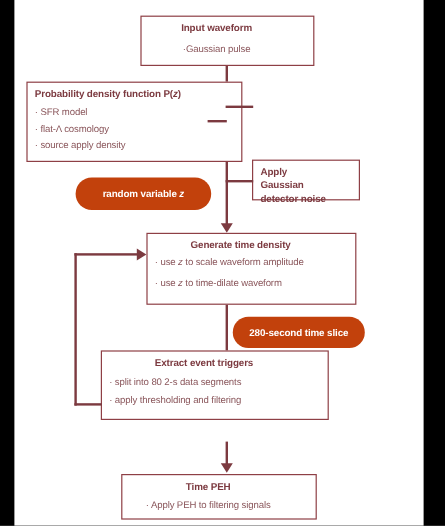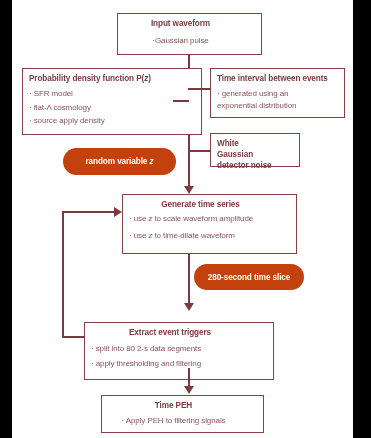--- a/index.html
+++ b/index.html
@@ -120,51 +120,47 @@
     <div class="title left">
       <span>Probability density function P(<i>z</i>)</span>
     </div>
     <div class="bullet" style="margin-top:4px;">· SFR model</div>
     <div class="bullet" style="margin-top:2px;">· flat-Λ  cosmology</div>
     <div class="bullet" style="margin-top:2px;">· source apply density</div>
   </div>
 
   <div class="hline" style="left:161px; top:100px; width:16px;"></div>
 
-  <div class="box" style="left:198px; top:68px; width:135px; height:50px;">
-    <div class="title left">Time interval between events</div>
-    <div class="bullet wrap" style="margin-top:4px;">· generated using an exponential distribution</div>
-  </div>
 
   <div class="hline" style="left:176px; top:88px; width:23px;"></div>
 
   <div class="box" style="left:198px; top:133px; width:90px; height:34px;">
-    <div class="title left" style="white-space:normal; text-align:left;">White Gaussian detector noise</div>
+    <div class="title left" style="white-space:normal; text-align:left;">Apply Gaussian detector noise</div>
   </div>
 
   <div class="hline" style="left:176px; top:150px; width:23px;"></div>
 
   <div class="pill" style="left:51px; top:148px; width:113px; height:27px;">
     <span>random variable <i>z</i></span>
   </div>
 
   <div class="box" style="left:110px; top:194px; width:175px; height:60px;">
-    <div class="title">Generate time series</div>
+    <div class="title">Generate time density</div>
     <div class="bullet" style="margin-top:3px;">· use <i>z</i> to scale waveform amplitude</div>
     <div class="bullet" style="margin-top:5px;">· use <i>z</i> to time-dilate waveform</div>
   </div>
 
   <div class="vline" style="left:176px; top:254px; height:51px;"></div>
   <div class="arrow-down" style="left:172px; top:303px;"></div>
 
   <div class="pill" style="left:182px; top:264px; width:110px; height:26px;">
     <span>280-second time slice</span>
   </div>
 
-  <div class="box" style="left:72px; top:322px; width:190px; height:58px;">
+  <div class="box" style="left:72px; top:292px; width:190px; height:58px;">
     <div class="title">Extract event triggers</div>
     <div class="bullet" style="margin-top:5px;">·  split into 80 2-s data segments</div>
     <div class="bullet" style="margin-top:3px;">·  apply thresholding and filtering</div>
   </div>
 
   <div class="hline" style="left:50px; top:336px; width:23px;"></div>
   <div class="vline" style="left:50px; top:211px; height:127px;"></div>
   <div class="hline" style="left:50px; top:211px; width:53px;"></div>
   <div class="arrow-right" style="left:102px; top:207px;"></div>
 

